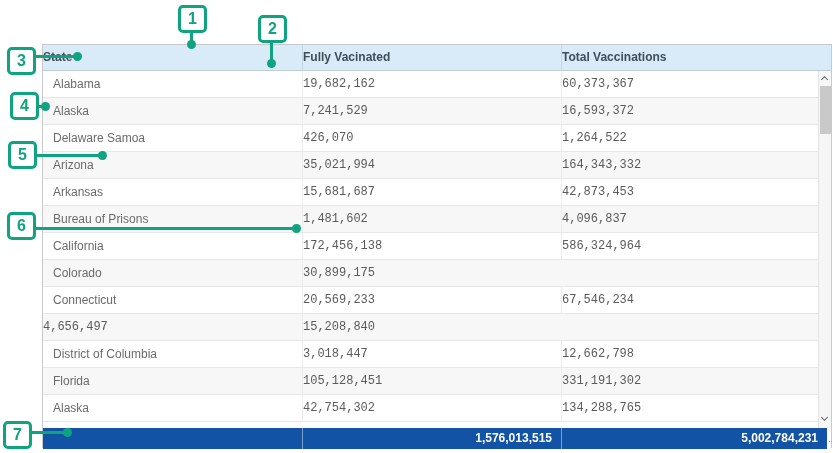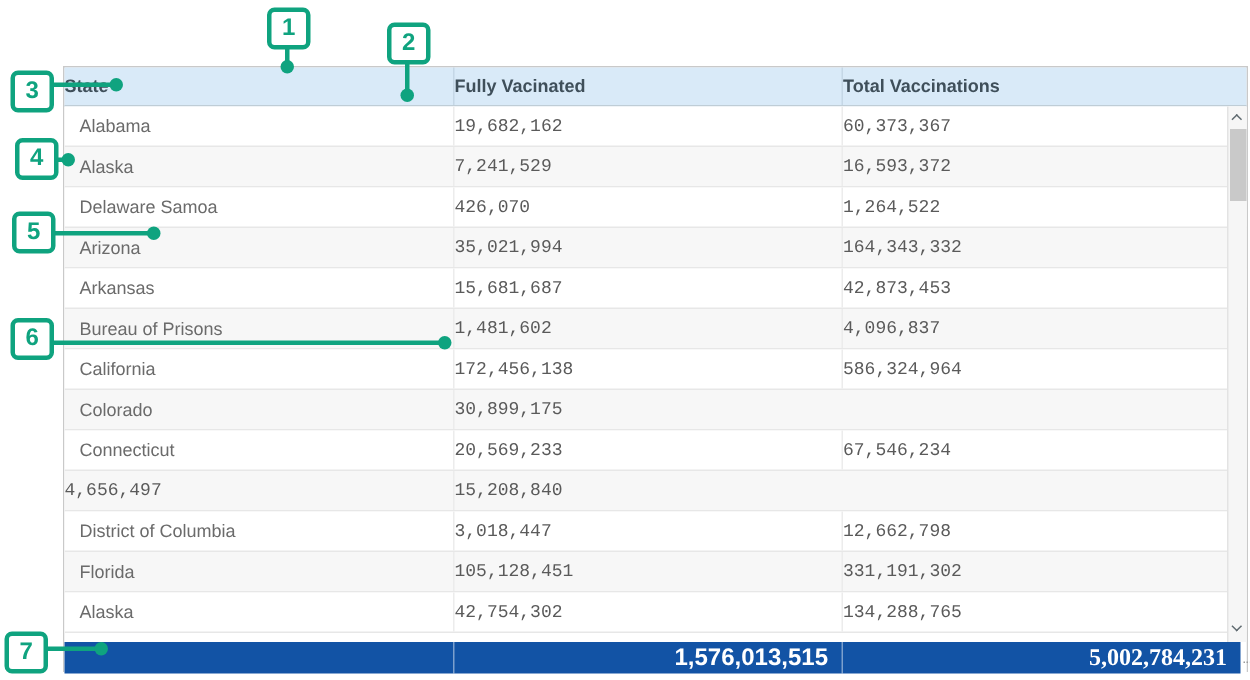--- a/index.html
+++ b/index.html
@@ -43,24 +43,24 @@
   }
   .sb-arrow.up .chev { transform:rotate(45deg); }
   .sb-arrow.down .chev { transform:rotate(225deg); top:2px; }
   .sb-thumb { position:absolute; left:1px; top:15px; width:11px; height:48px; background:#c9c9c9; cursor:grab; }
 
   
   .tfoot {
     position:absolute; left:0; top:383px; width:784px; height:21px;
     background:var(--footer_bg,#1253a5); display:flex;
   }
-  .tf { font-size:16px; font-weight:bold; color:var(--footer_text,#ffffff); line-height:21px; text-align:right; }
+  .tf { font-size:12px; font-weight:bold; color:var(--footer_text,#ffffff); line-height:21px; text-align:right; }
   .tf + .tf { border-left:1px solid rgba(255,255,255,0.45); }
   .tf.n2 { padding-right:9px; }
-  .tf.n3 { width:266px; padding-right:9px;font-family:Liberation Serif, serif; }
+  .tf.n3 { width:266px; padding-right:9px; }
   .corner-mark { position:absolute; left:786px; top:394px; width:5px; height:3px;
     border-bottom:1px dotted #9a9a9a; }
 
   
   .callout-box {
     position:absolute; width:29px; height:28px; background:#fff;
     border:3px solid var(--accent_teal,#0fa37f); border-radius:5px;
     color:var(--accent_teal,#0fa37f); font-size:16px; font-weight:bold;
     text-align:center; line-height:22px; z-index:10;
   }

